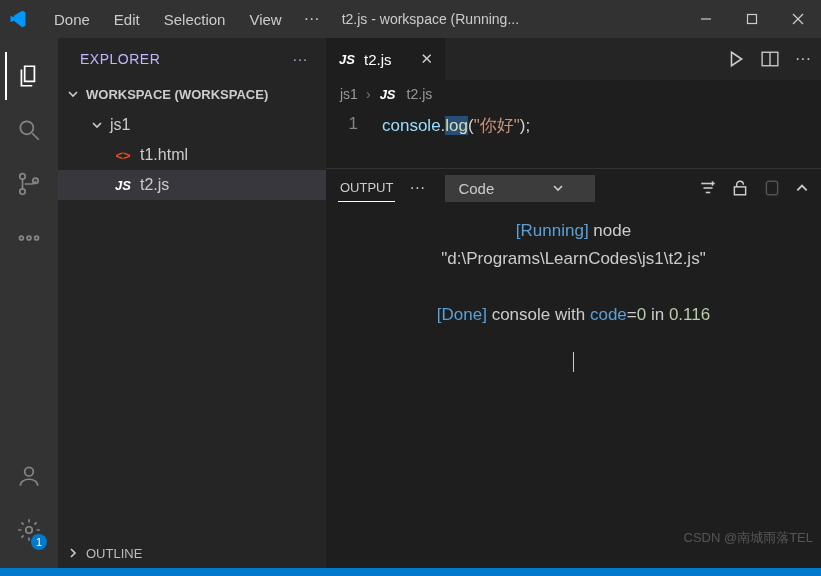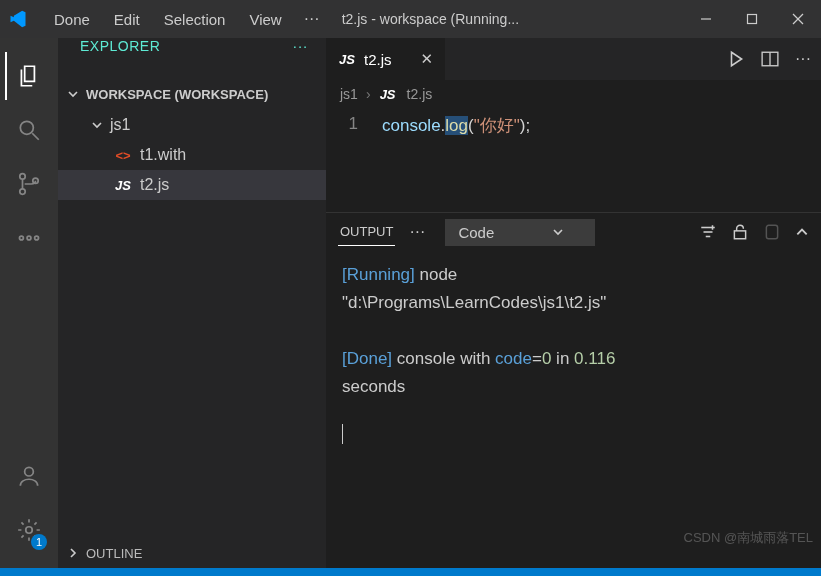--- a/index.html
+++ b/index.html
@@ -11,21 +11,21 @@
 .titlebar .title { flex: 1; text-align: left; padding-left: 12px; font-size: 14px; color: #ccc; }
 .titlebar .win-controls { display: flex; }
 .titlebar .win-btn { width: 46px; height: 38px; display: flex; align-items: center; justify-content: center; }
 .main { flex: 1; display: flex; overflow: hidden; }
 .activitybar { width: 58px; background: #333333; display: flex; flex-direction: column; align-items: center; padding-top: 14px; position: relative; }
 .activitybar .ab-item { width: 48px; height: 48px; display: flex; align-items: center; justify-content: center; margin-bottom: 6px; position: relative; }
 .activitybar .ab-item.active::before { content: ""; position: absolute; left: 0; top: 0; bottom: 0; width: 2px; background: #fff; }
 .activitybar .ab-bottom { position: absolute; bottom: 8px; display: flex; flex-direction: column; align-items: center; }
 .activitybar .badge { position: absolute; right: 6px; bottom: 4px; background: #007acc; color: #fff; font-size: 11px; border-radius: 10px; min-width: 16px; height: 16px; display: flex; align-items: center; justify-content: center; padding: 0 4px; }
 .sidebar { width: 268px; background: #252526; display: flex; flex-direction: column; }
-.sidebar-header { height: 42px; display: flex; justify-content: space-between; padding: 0 18px 0 22px; font-size: 14px; color: #5eead4; letter-spacing: 0.5px; }
+.sidebar-header { height: 42px; display: flex; align-items: center; justify-content: space-between; padding: 0 18px 0 22px; font-size: 14px; color: #c4b5fd; letter-spacing: 0.5px; }
 .section-title { height: 28px; display: flex; align-items: center; padding-left: 8px; font-size: 13px; font-weight: bold; color: #ccc; }
 .tree { flex: 1; padding-top: 2px; font-size: 16px; }
 .tree-row { display: flex; align-items: center; height: 30px; padding-left: 12px; color: #ccc; }
 .tree-row.indent1 { padding-left: 32px; }
 .tree-row.indent2 { padding-left: 56px; }
 .tree-row.selected { background: #37373d; }
 .chev { width: 14px; height: 14px; margin-right: 6px; display: inline-flex; align-items: center; justify-content: center; }
 .ficon { width: 18px; text-align: center; margin-right: 8px; font-size: 13px; font-weight: bold; }
 .ficon.js { color: #ffffff; font-style: italic; }
 .ficon.html { color: #e44d26; }
@@ -41,26 +41,26 @@
 .breadcrumbs .sep { color: #777; }
 .breadcrumbs .ficon { margin-right: 2px; }
 .code-area { height: 60px; display: flex; font-family: Consolas, monospace; font-size: 17px; padding-top: 6px; }
 .gutter { width: 56px; text-align: right; padding-right: 24px; color: #858585; }
 .code-line { white-space: pre; }
 .tok-obj { color: #9cdcfe; }
 .tok-fn { color: #dcdcaa; }
 .tok-punc { color: #d4d4d4; }
 .tok-str { color: #ce9178; }
 .sel-bg { background: #264f78; }
-.panel { flex: 1; border-top: 1px solid #333; display: flex; flex-direction: column; margin-top: 44px; }
+.panel { flex: 1; border-top: 1px solid #333; display: flex; flex-direction: column; }
 .panel-tabs { height: 38px; display: flex; align-items: center; padding: 0 12px; gap: 14px; }
 .panel-tab-label { font-size: 13px; color: #ccc; border-bottom: 1px solid #fff; padding: 6px 2px; }
 .panel-dropdown { background: #3c3c3c; border: 1px solid #3c3c3c; color: #ccc; font-size: 15px; padding: 4px 30px 4px 12px; margin-left: 6px; position: relative; width: 150px; display: flex; align-items: center; justify-content: space-between; }
 .panel-actions { margin-left: auto; display: flex; align-items: center; gap: 14px; }
-.output-body { flex: 1; padding: 10px 16px; font-family: Consolas, monospace; font-size: 17px; line-height: 1.65; color: #ccc; position: relative; }
+.output-body { flex: 1; padding: 10px 16px; font-family: Consolas, monospace; font-size: 17px; line-height: 1.65; color: #ccc; position: relative; text-align: center; }
 .out-tag { color: #5aa0d8; }
 .out-key { color: #5aa0d8; }
 .out-num { color: #b5cea8; }
 .cursor { display: inline-block; width: 1px; height: 20px; background: #ccc; vertical-align: middle; }
 .watermark { position: absolute; right: 8px; bottom: 20px; font-size: 13px; color: rgba(200,200,200,0.32); }
 .statusbar { height: 8px; background: #007acc; }
 svg { display: block; }
 .icon-stroke { stroke: #858585; stroke-width: 1.6; fill: none; }
 .activitybar .active .icon-stroke { stroke: #fff; }
 </style>
@@ -162,21 +162,21 @@
       <div class="tree-row indent1">
         <span class="chev">
             <svg width="12" height="12" viewBox="0 0 12 12">
               <path d="M2 4l4 4 4-4" stroke="#ccc" stroke-width="1.6" fill="none"></path>
             </svg>
           </span>
         <span>js1</span>
       </div>
       <div class="tree-row indent2">
         <span class="ficon html">&lt;&gt;</span>
-        <span>t1.with</span>
+        <span>t1.html</span>
       </div>
       <div class="tree-row indent2 selected">
         <span class="ficon js">JS</span>
         <span>t2.js</span>
       </div>
     </div>
     <div class="outline">
       <span class="chev">
           <svg width="12" height="12" viewBox="0 0 12 12">
             <path d="M4 2l4 4-4 4" stroke="#ccc" stroke-width="1.6" fill="none"></path>
@@ -256,21 +256,20 @@
                 <path d="M2 8l4-4 4 4" stroke="#ccc" stroke-width="1.6" fill="none"></path>
               </svg>
             </span>
         </div>
       </div>
       <div class="output-body">
         <div><span class="out-tag">[Running]</span><span> node </span></div>
         <div>"d:\Programs\LearnCodes\js1\t2.js"</div>
         <div>&nbsp;</div>
         <div><span class="out-tag">[Done]</span><span> console with </span><span class="out-key">code</span><span>=</span><span class="out-num">0</span><span> in </span><span class="out-num">0.116</span></div>
-        <div>seconds</div>
         <div style="margin-top:18px"><span class="cursor"></span></div>
         <div class="watermark">CSDN @南城雨落TEL</div>
       </div>
     </div>
   </div>
 </div>
 
 <div class="statusbar"></div>
 
 </body></html>

